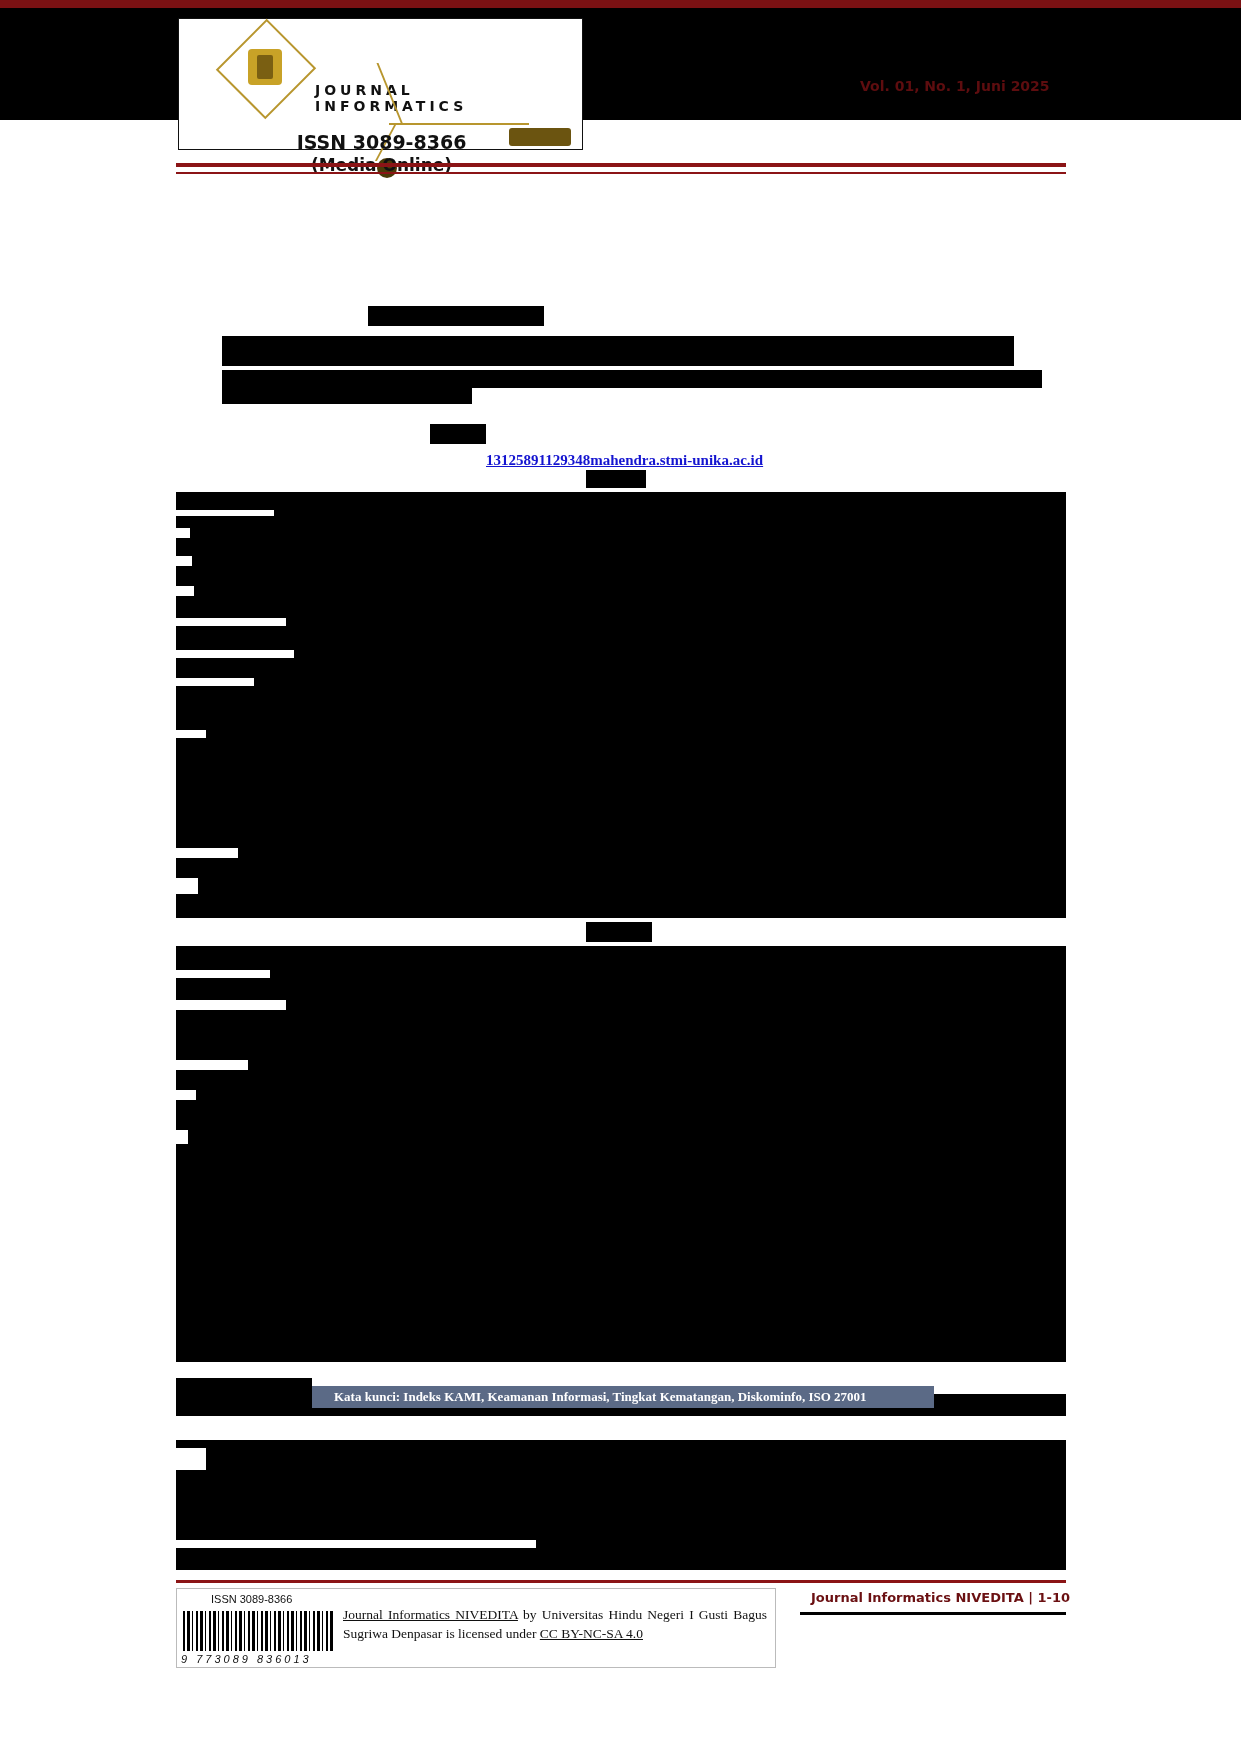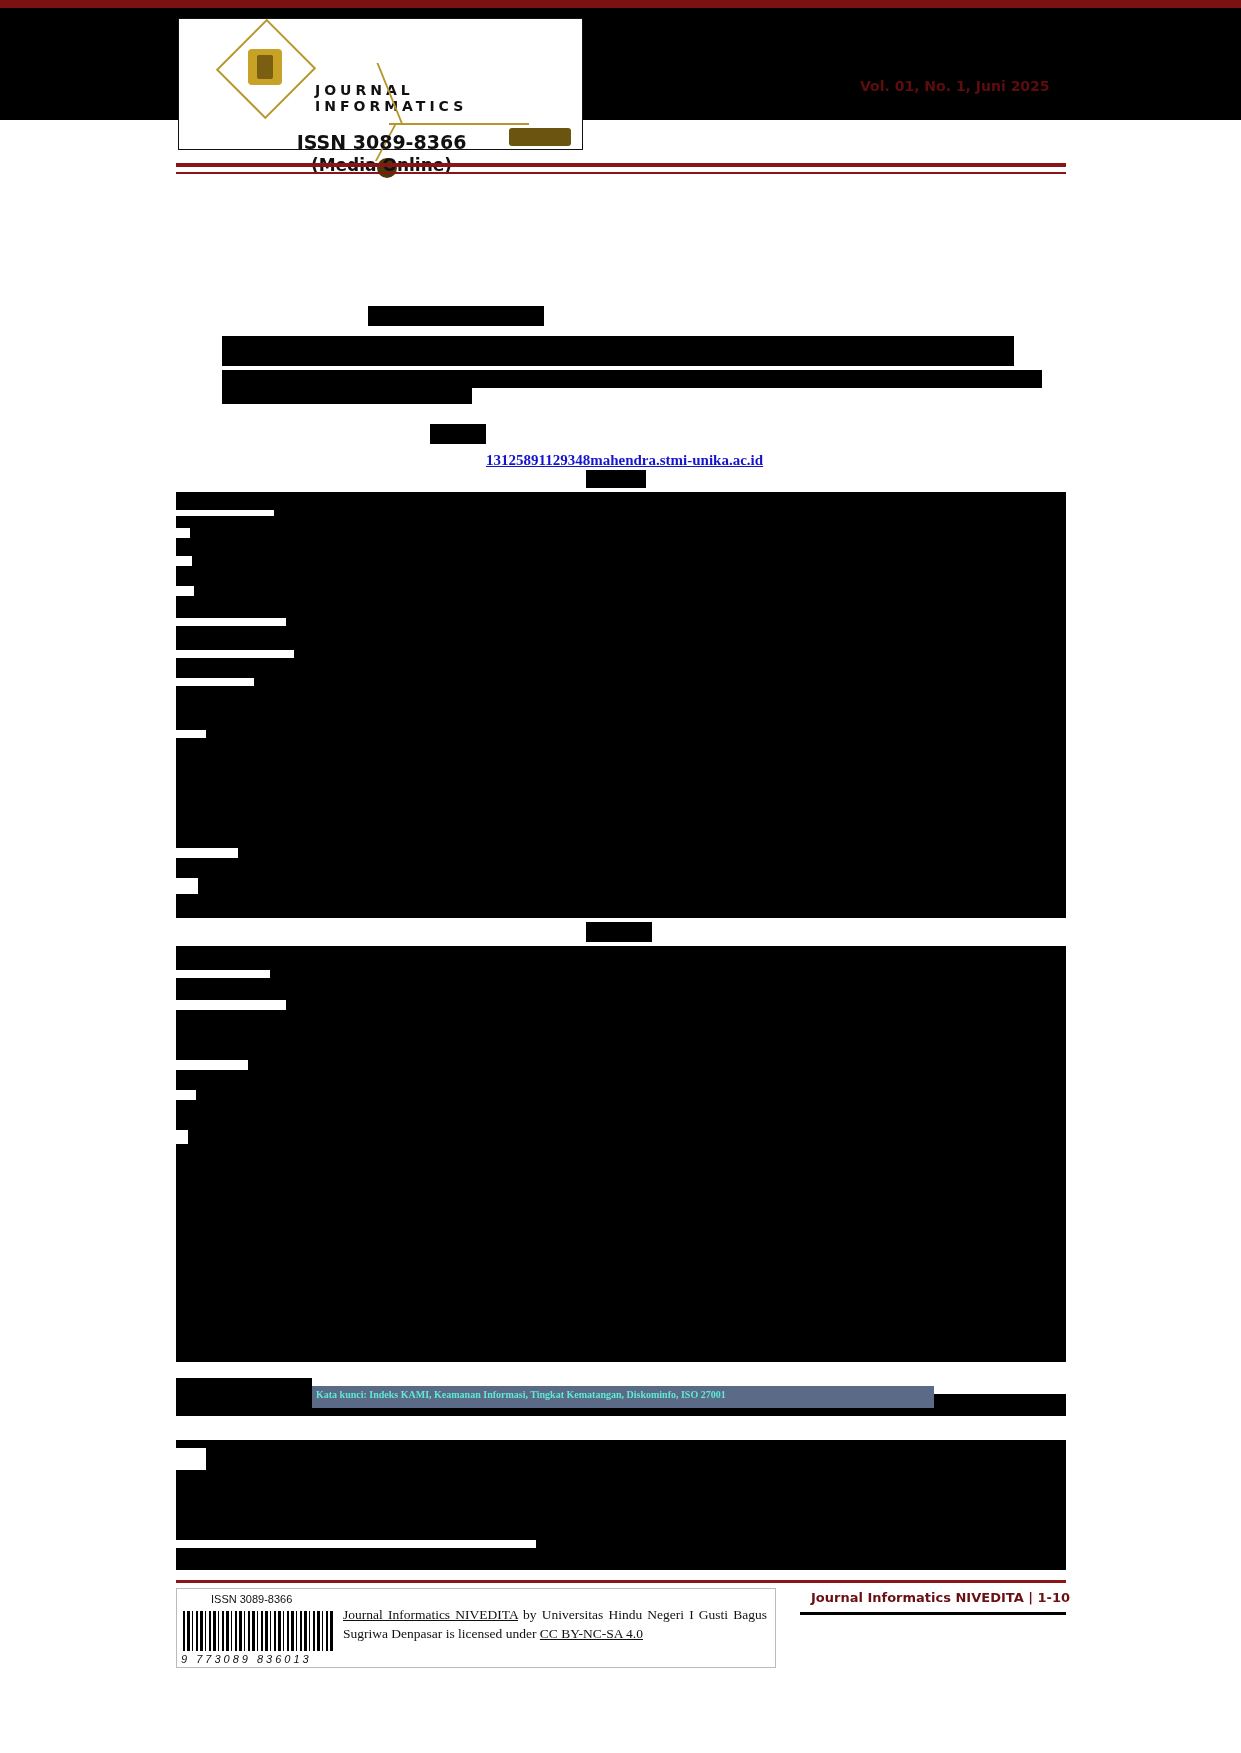--- a/index.html
+++ b/index.html
@@ -40,21 +40,21 @@
   
   .blk{position:absolute;background:#000;}
 
   .email{position:absolute;left:486px;top:428px;font-family:"Liberation Serif",serif;font-weight:bold;font-size:15px;color:#1414d0;text-decoration:underline;margin-top:24px;}
 
   
   .panel{position:absolute;background:#000;}
 
   
   .kw-bar{position:absolute;left:312px;top:1386px;width:622px;height:22px;background:#5b6a86;}
-  .kw-bar span{display:block;color:#5eead4;font-size:10px;font-weight:bold;padding:3px 4px;font-family:"Liberation Serif",serif;}
+  .kw-bar span{display:block;color:#ffffff;font-size:13px;font-weight:bold;padding:3px 22px;font-family:"Liberation Serif",serif;}
 
   
   .foot-red{position:absolute;left:176px;top:1580px;width:890px;height:3px;background:#8b1416;}
   .foot-box{position:absolute;left:176px;top:1588px;width:600px;height:80px;background:#fff;border:1px solid #bbb;box-sizing:border-box;}
   .barcode{position:absolute;left:6px;top:22px;width:150px;height:40px;
     background:repeating-linear-gradient(90deg,#000 0 2px,#fff 2px 4px,#000 4px 7px,#fff 7px 9px,#000 9px 10px,#fff 10px 13px);}
   .bc-issn{position:absolute;left:34px;top:4px;font-family:"Liberation Sans",sans-serif;font-size:11px;color:#111;}
   .bc-nums{position:absolute;left:4px;top:64px;font-family:"Liberation Sans",sans-serif;font-size:11px;color:#111;letter-spacing:3px;font-style:italic;}
   .lic{position:absolute;left:166px;top:16px;width:424px;font-family:"Liberation Serif",serif;font-size:13.5px;line-height:19px;color:#111;text-align:justify;}
   .lic a{color:#111;text-decoration:underline;}

